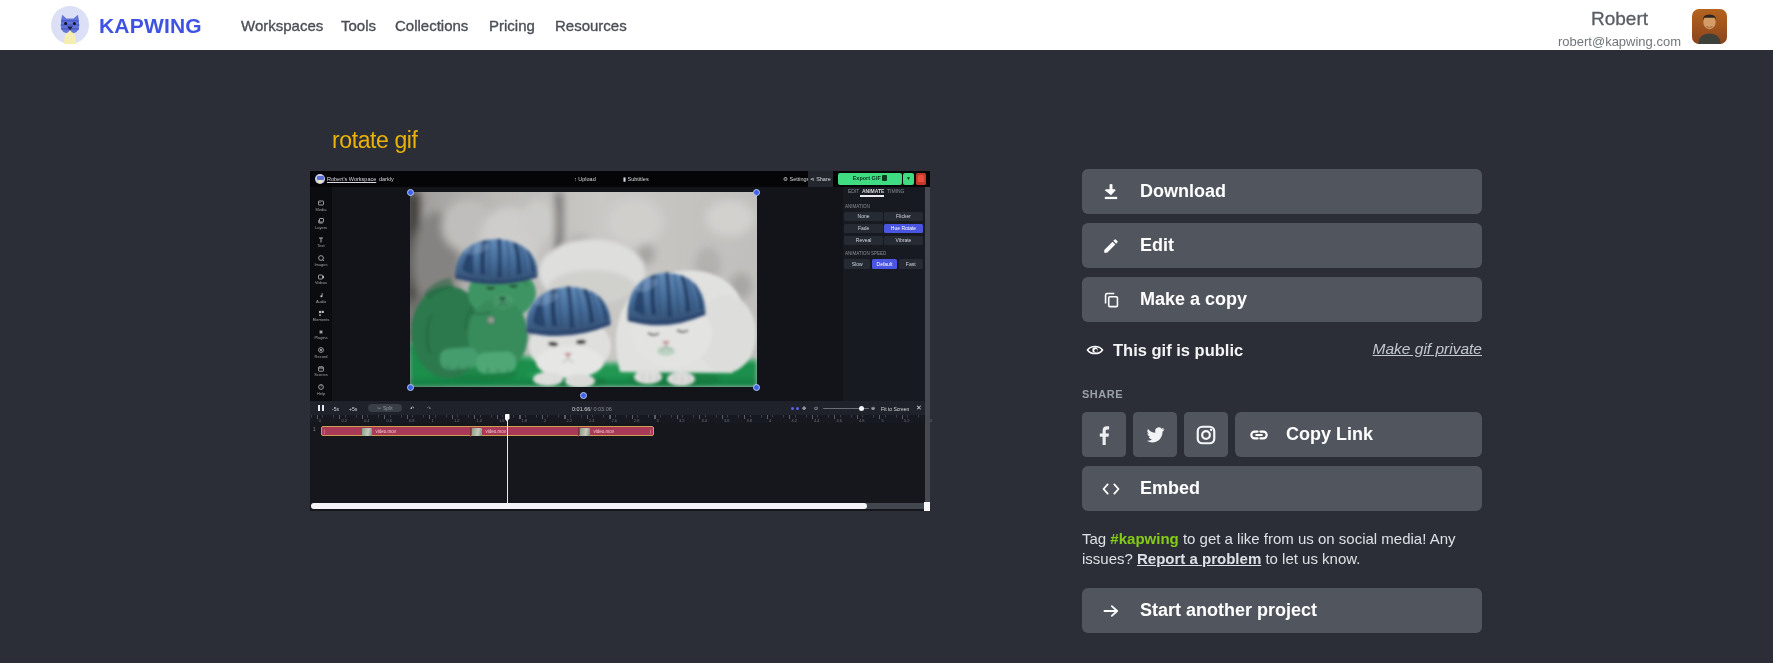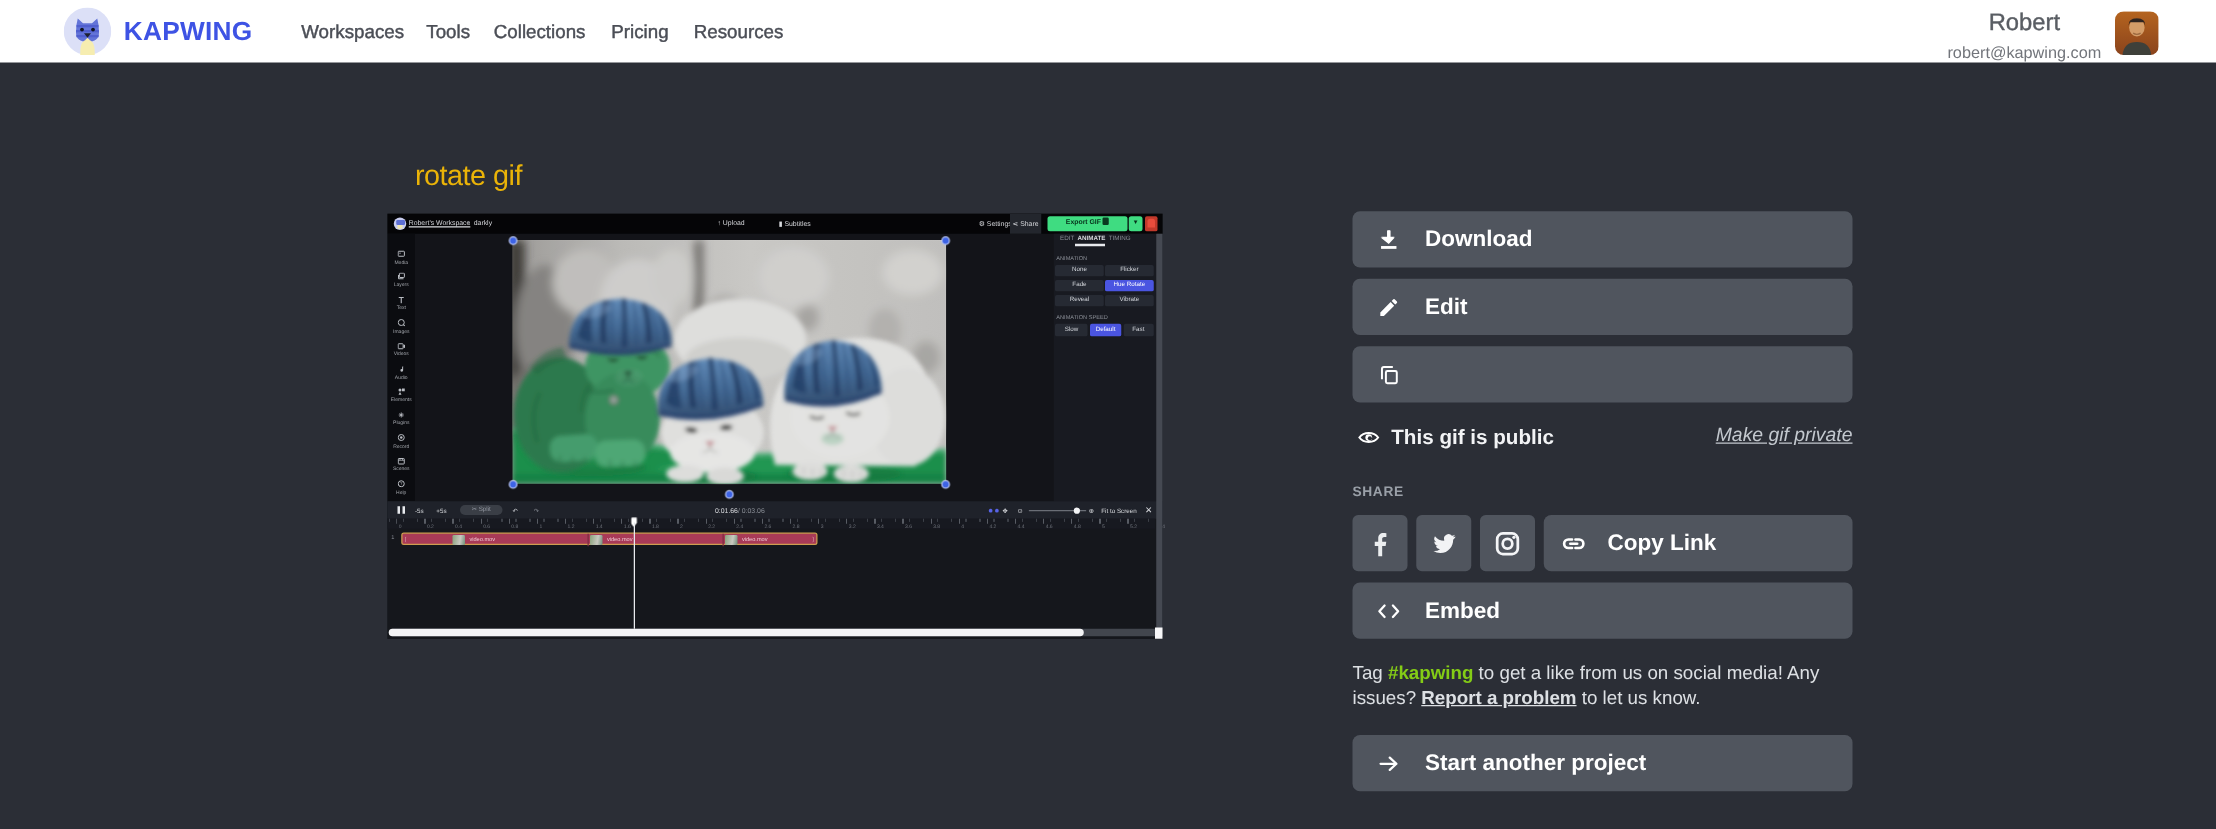--- a/index.html
+++ b/index.html
@@ -431,20 +431,21 @@
     </div>
   <div class="tx">Edit</div>
 </div>
 <div class="btn" style="top:277px;">
   <div class="ic">
       <svg width="19" height="19" viewBox="0 0 24 24" fill="none" stroke="#fff" stroke-width="2">
         <rect x="8.5" y="8.5" width="11" height="12.5" rx="1.5"></rect>
         <path d="M15.5 4.5 H6.5 A2 2 0 0 0 4.5 6.5 V17"></path>
       </svg>
     </div>
+  <div class="tx">Make a copy</div>
 </div>
 
 <div id="pubrow">
   <svg class="eye" width="18" height="14" viewBox="0 0 24 17">
       <path d="M2,8.5 C6.5,2.2 17.5,2.2 22,8.5 C17.5,14.8 6.5,14.8 2,8.5 Z" fill="none" stroke="#fff" stroke-width="2.1"></path>
       <circle cx="12" cy="8.5" r="3.6" fill="#fff"></circle>
       <circle cx="13.2" cy="9.3" r="2.2" fill="#2b2e36"></circle>
     </svg>
   <div class="pt">This gif is public</div>
   <div class="mk">Make gif private</div>

